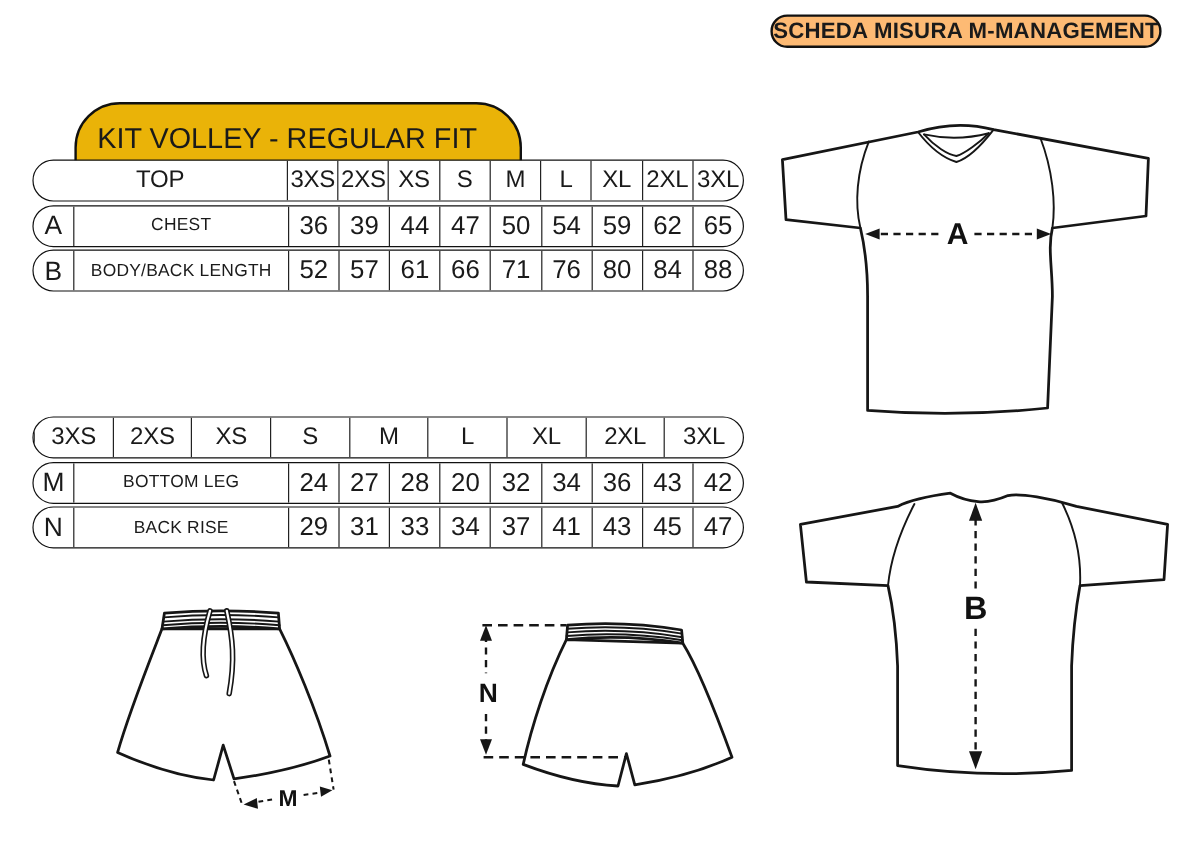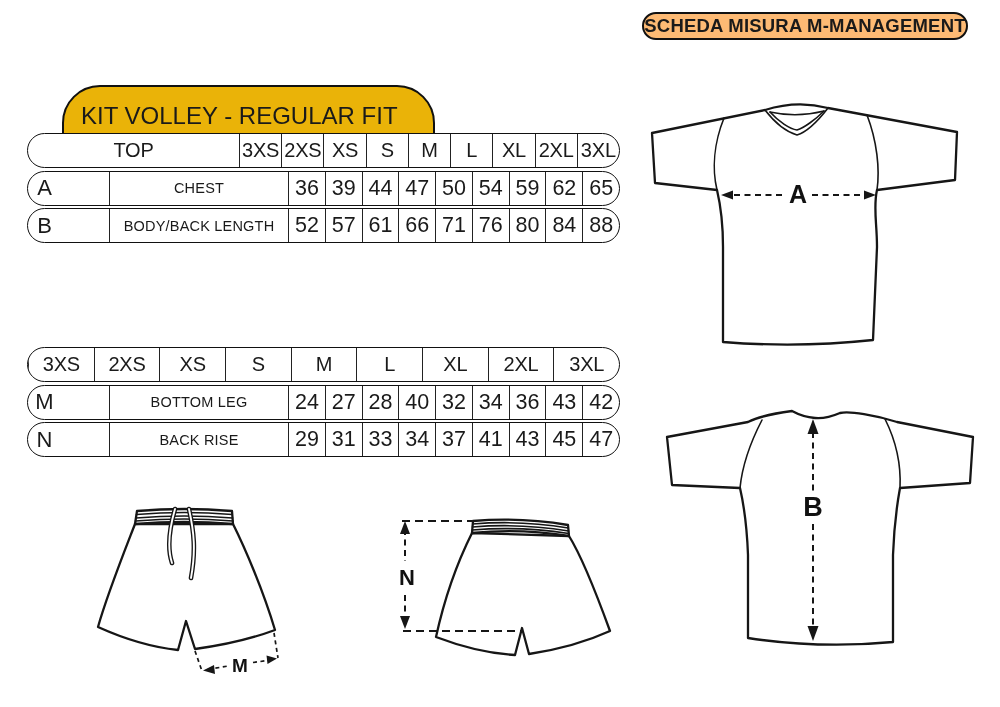--- a/index.html
+++ b/index.html
@@ -26,21 +26,21 @@
     display:flex;align-items:stretch;height:35px;margin-bottom:2.6px;
     border:1.8px solid #111;border-radius:17.5px;background:#fff;
     box-sizing:border-box;overflow:hidden;text-align:right;
   }
   .cell{
     flex:1;display:flex;align-items:center;justify-content:center;
     border-left:1.4px solid #222;font-size:21.5px;white-space:nowrap;
   }
   .cell-title{width:211px;flex:none;border-left:none;font-size:23px;}
   .cell-key{width:33px;flex:none;border-left:none;font-size:22px;}
-  .cell-label{width:178px;flex:none;font-size:14.5px;letter-spacing:.2px;margin-left:48px;}
+  .cell-label{width:178px;flex:none;font-size:14.5px;letter-spacing:.2px;}
   .pill.header .cell{font-size:20px;letter-spacing:-.2px;}
   
   .diag{position:absolute;}
   .diag path, .diag line, .diag polyline{fill:none;stroke:#161616;}
   .diag .outline{fill:#ffffff;stroke-width:2.3;stroke-linejoin:round;stroke-linecap:round;}
   .diag .thin{stroke-width:1.6;stroke-linecap:round;}
   .diag .dash{stroke-width:2;stroke-dasharray:6 4.5;}
   .diag .dash-fine{stroke-width:1.7;stroke-dasharray:4 3.5;}
   .diag .dash-long{stroke-width:2;stroke-dasharray:8 5;}
   .diag .head{fill:#161616;stroke:none;}
@@ -113,21 +113,21 @@
         <div class="cell">XL</div>
         <div class="cell">2XL</div>
         <div class="cell">3XL</div>
       </div>
       <div class="pill">
         <div class="cell cell-key">M</div>
         <div class="cell cell-label">BOTTOM LEG</div>
         <div class="cell">24</div>
         <div class="cell">27</div>
         <div class="cell">28</div>
-        <div class="cell">40</div>
+        <div class="cell">20</div>
         <div class="cell">32</div>
         <div class="cell">34</div>
         <div class="cell">36</div>
         <div class="cell">43</div>
         <div class="cell">42</div>
       </div>
       <div class="pill">
         <div class="cell cell-key">N</div>
         <div class="cell cell-label">BACK RISE</div>
         <div class="cell">29</div>

